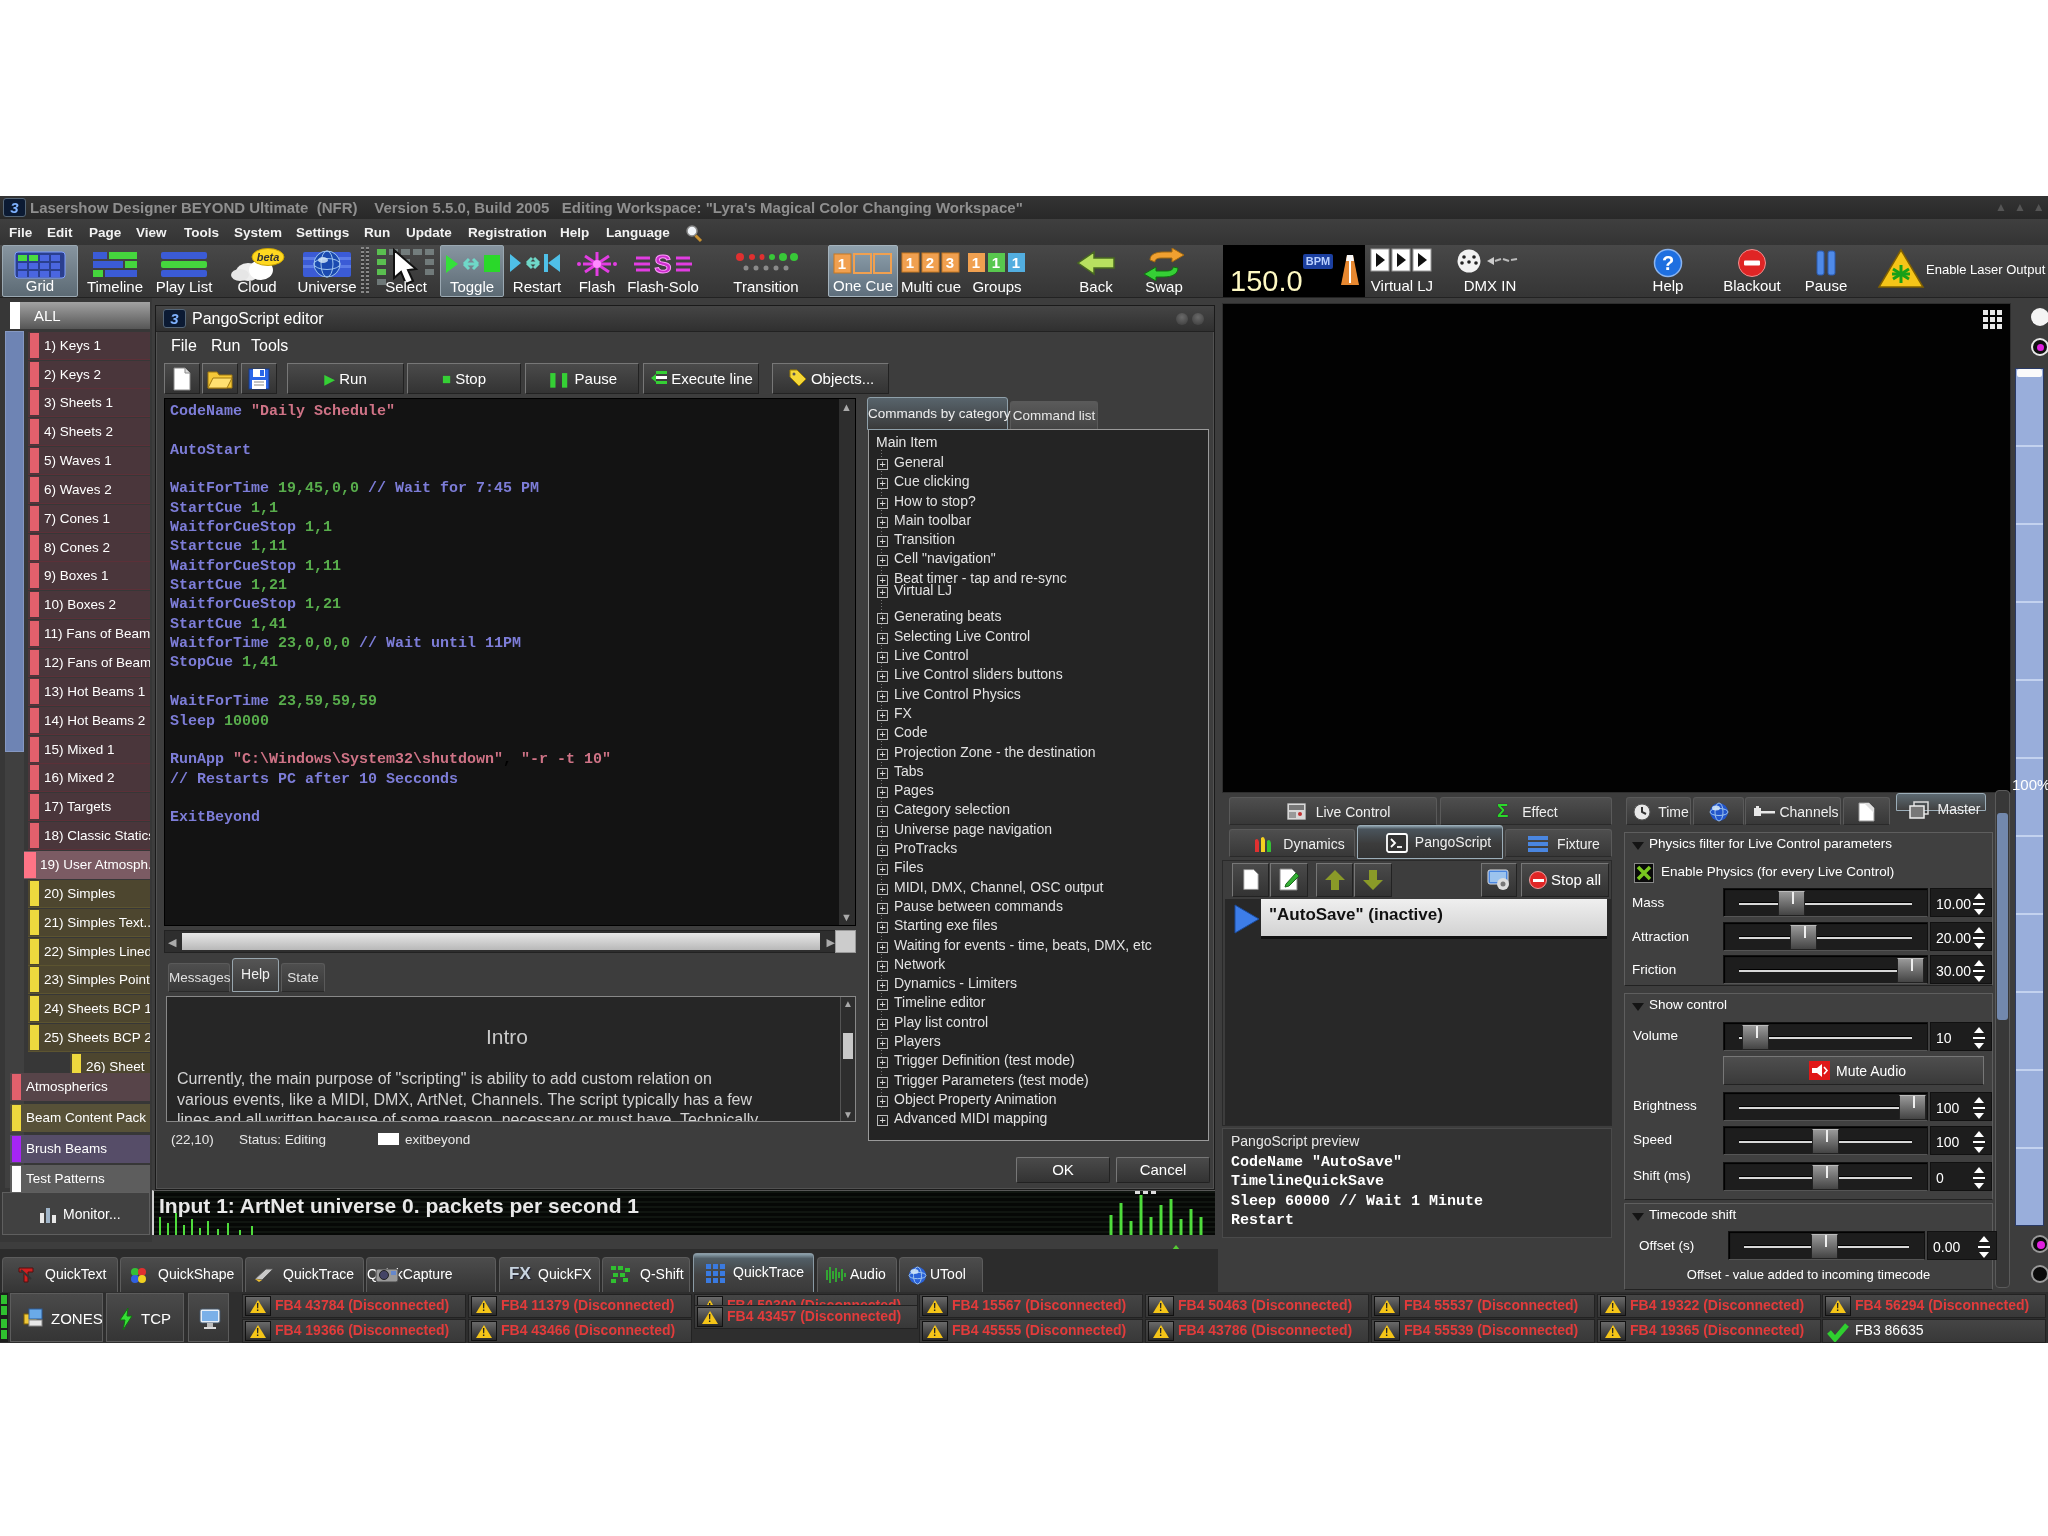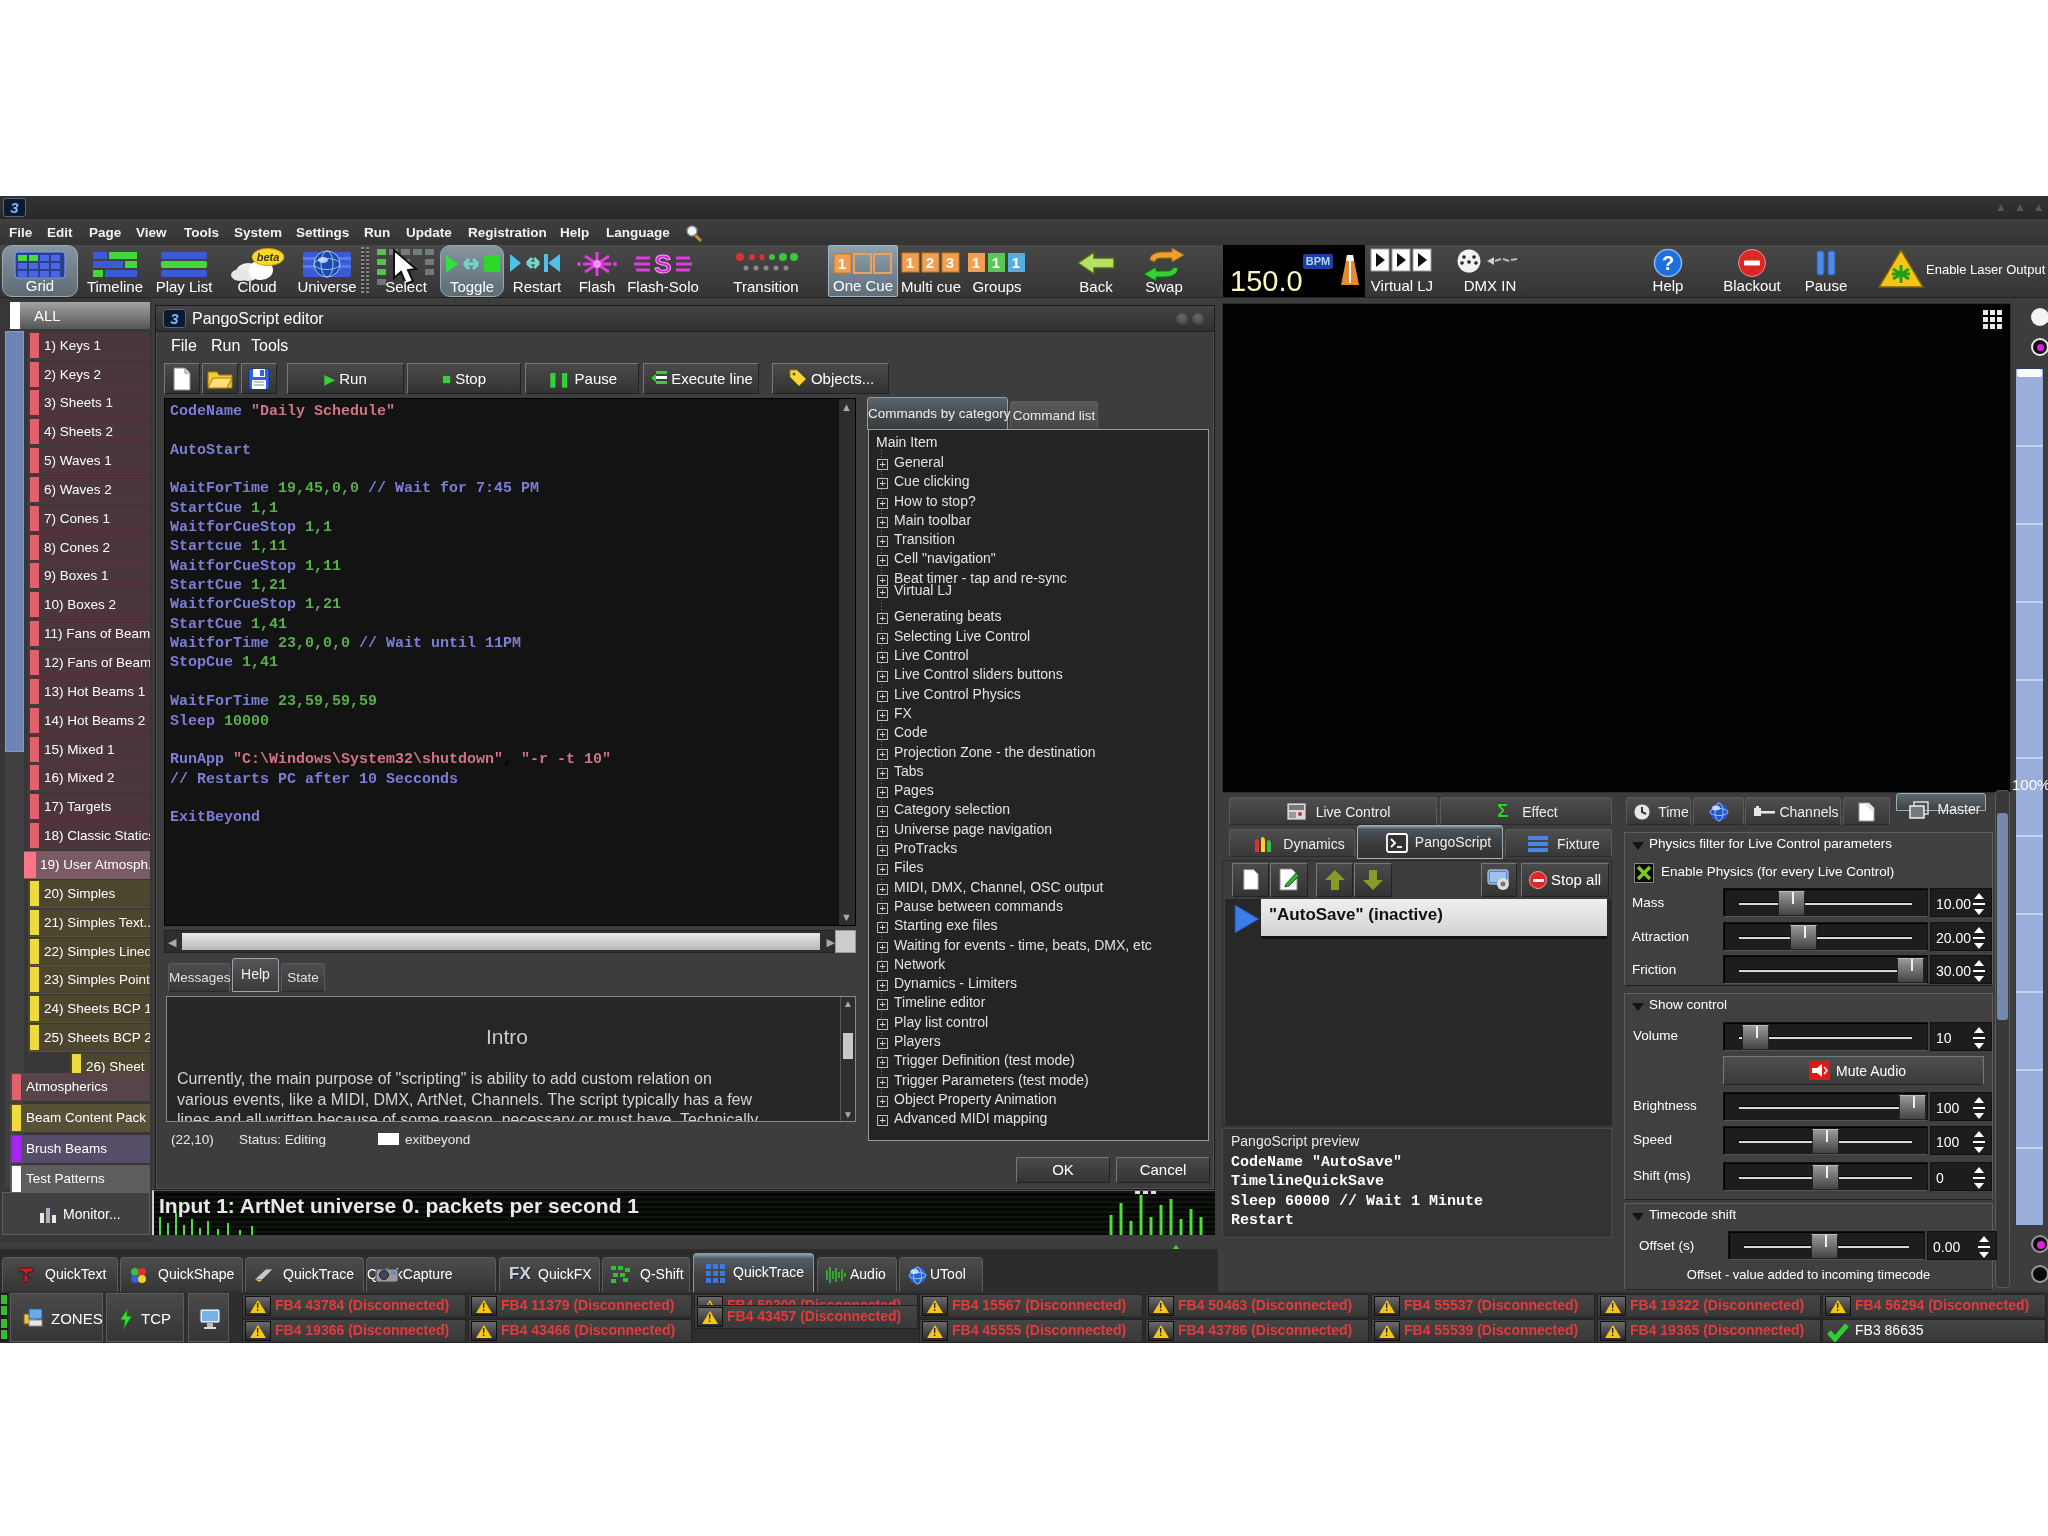--- a/index.html
+++ b/index.html
@@ -9,21 +9,21 @@
 #title{position:absolute;left:0;top:0;width:2048px;height:23px;background:linear-gradient(#343434,#282828);color:#8f8f8f;font-size:15px;font-weight:700}
 #title .logo{position:absolute;left:3px;top:2px;width:23px;height:19px;background:#0b1a33;border:1px solid #567;border-radius:3px;color:#7fb2ff;font-size:15px;font-weight:700;text-align:center;line-height:17px;font-style:italic}
 
 #menubar{position:absolute;left:0;top:23px;width:2048px;height:26px;background:linear-gradient(#3f3f3f,#343434);color:#f2f2f2;font-size:13.5px;font-weight:700}
 #menubar span{position:absolute;top:6px}
 
 #toolbar{position:absolute;left:0;top:49px;width:2048px;height:53px;background:linear-gradient(#484848,#353535);border-bottom:1px solid #222}
 .tb{position:absolute;top:0;height:52px;color:#fff;font-size:15px;text-align:center}
 .tb .lbl{position:absolute;bottom:2px;left:0;right:0;white-space:nowrap}
 .tb .ico{position:absolute;top:3px;left:0;right:0;height:32px}
-.tbsel{background:linear-gradient(#8795a0,#5c6a74);border:1px solid #9aa8b2;border-radius:10px}
+.tbsel{background:linear-gradient(#8795a0,#5c6a74);border:1px solid #9aa8b2;border-radius:2px}
 
 #sidebar{position:absolute;left:0;top:102px;width:152px;height:944px;background:#373737}
 .sit{position:absolute;left:28px;width:122px;height:28px;color:#fff;font-size:13.5px;line-height:28px;white-space:nowrap;overflow:hidden}
 .sit b{position:absolute;left:2px;top:1px;bottom:1px;width:9px}
 .sit span{margin-left:16px;font-weight:400}
 .r{background:#4a363b;border-bottom:1px solid #5c3038}.r b{background:#e2606c}
 .y{background:#4d462f;border-bottom:1px solid #5c5430}.y b{background:#eed93e}
 .s9{background:#7b5b63}.s9 b{background:#ff7486;left:0;width:12px}
 .ca{background:#574449}.ca b{background:#e2606c}
 .cb{background:#575138}.cb b{background:#eed93e}
@@ -61,20 +61,21 @@
 .fbcell .wic{position:absolute;left:2px;top:1px;width:26px;height:20px;background:linear-gradient(#6a6a6a,#2a2a2a);border:1px solid #111}
 .fbcell .txt{position:absolute;left:32px;top:2px}
 .warn{position:absolute;width:0;height:0;border-left:8px solid transparent;border-right:8px solid transparent;border-bottom:13px solid #f5c518}
 .warn:after{content:"!";position:absolute;left:-2px;top:2px;font-size:10px;font-weight:700;color:#222}
 </style></head>
 <body>
 <div id="app">
 <div id="title">
   <div class="logo">3</div>
   <span style="position:absolute;left:1995px;top:4px;color:#555;font-size:12px;letter-spacing:7px">▲▲▲</span>
+      <span style="position:absolute;left:30px;top:3px">Lasershow Designer BEYOND Ultimate&nbsp; (NFR) &nbsp;&nbsp; Version 5.5.0, Build 2005 &nbsp; Editing Workspace: "Lyra's Magical Color Changing Workspace"</span>
 </div>
 <div id="menubar">
 <span style="left:9px">File</span>
       <span style="left:47px">Edit</span>
       <span style="left:89px">Page</span>
       <span style="left:136px">View</span>
       <span style="left:184px">Tools</span>
       <span style="left:234px">System</span>
       <span style="left:296px">Settings</span>
       <span style="left:364px">Run</span>

